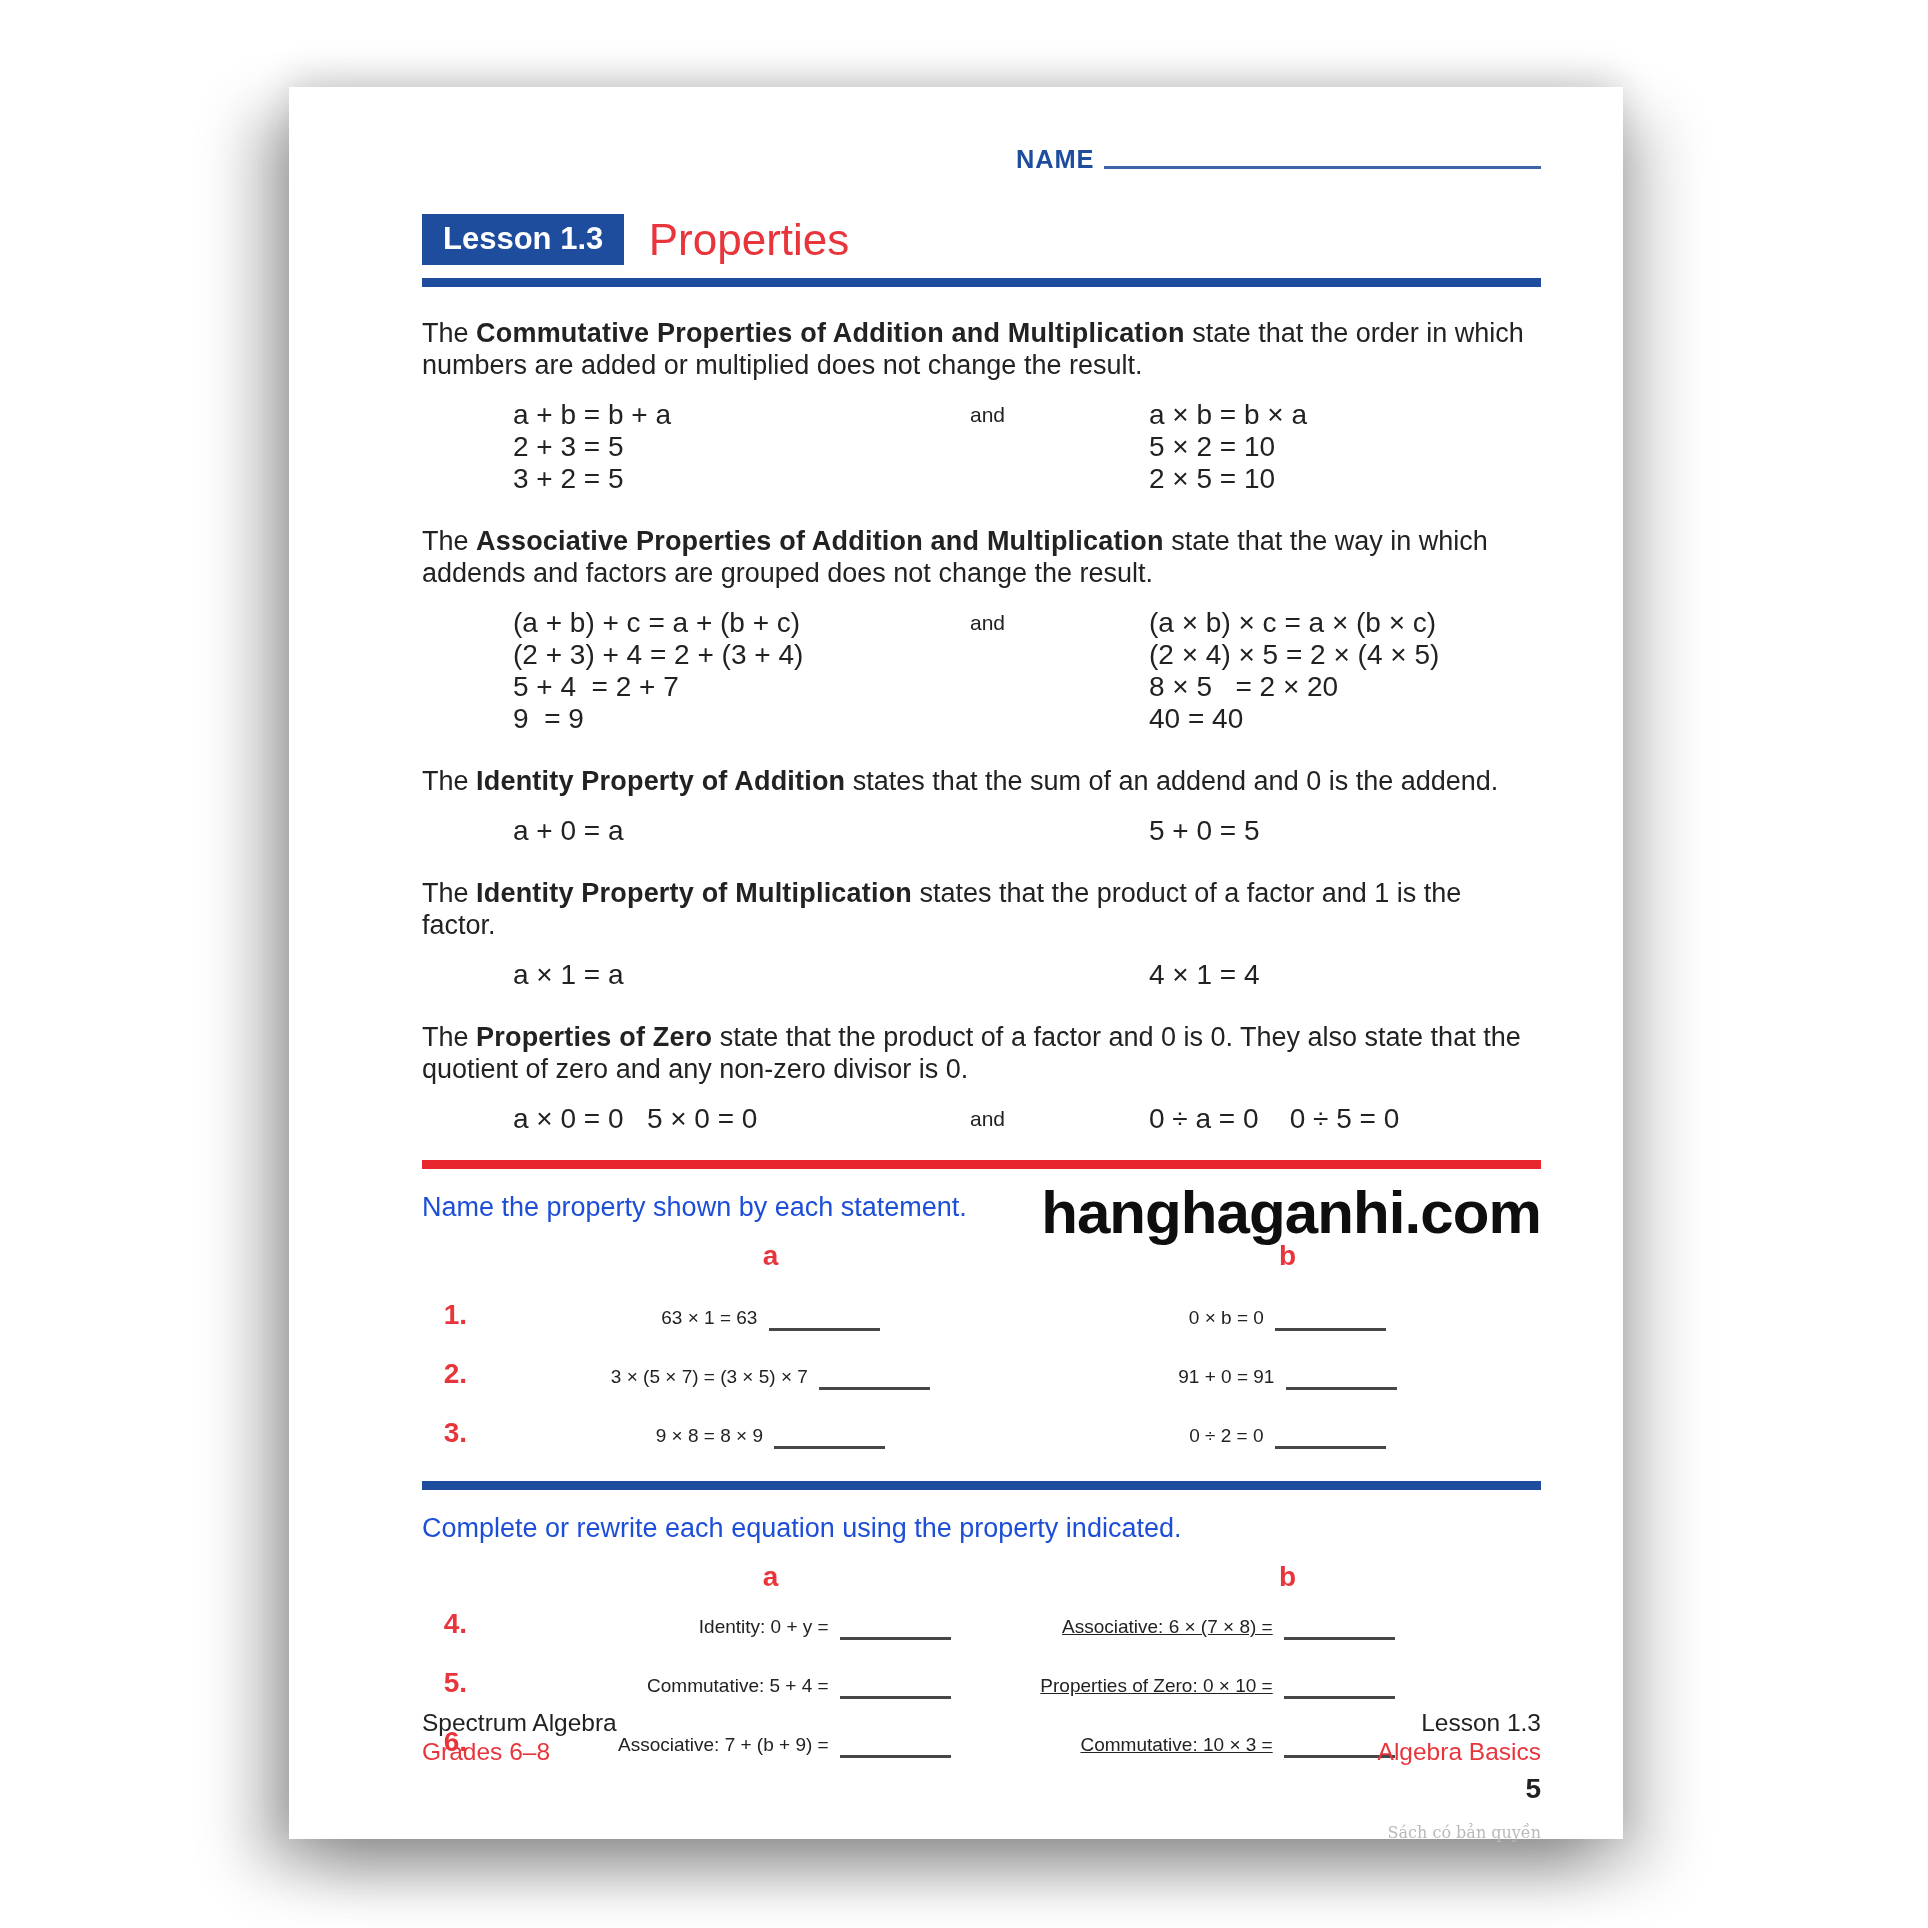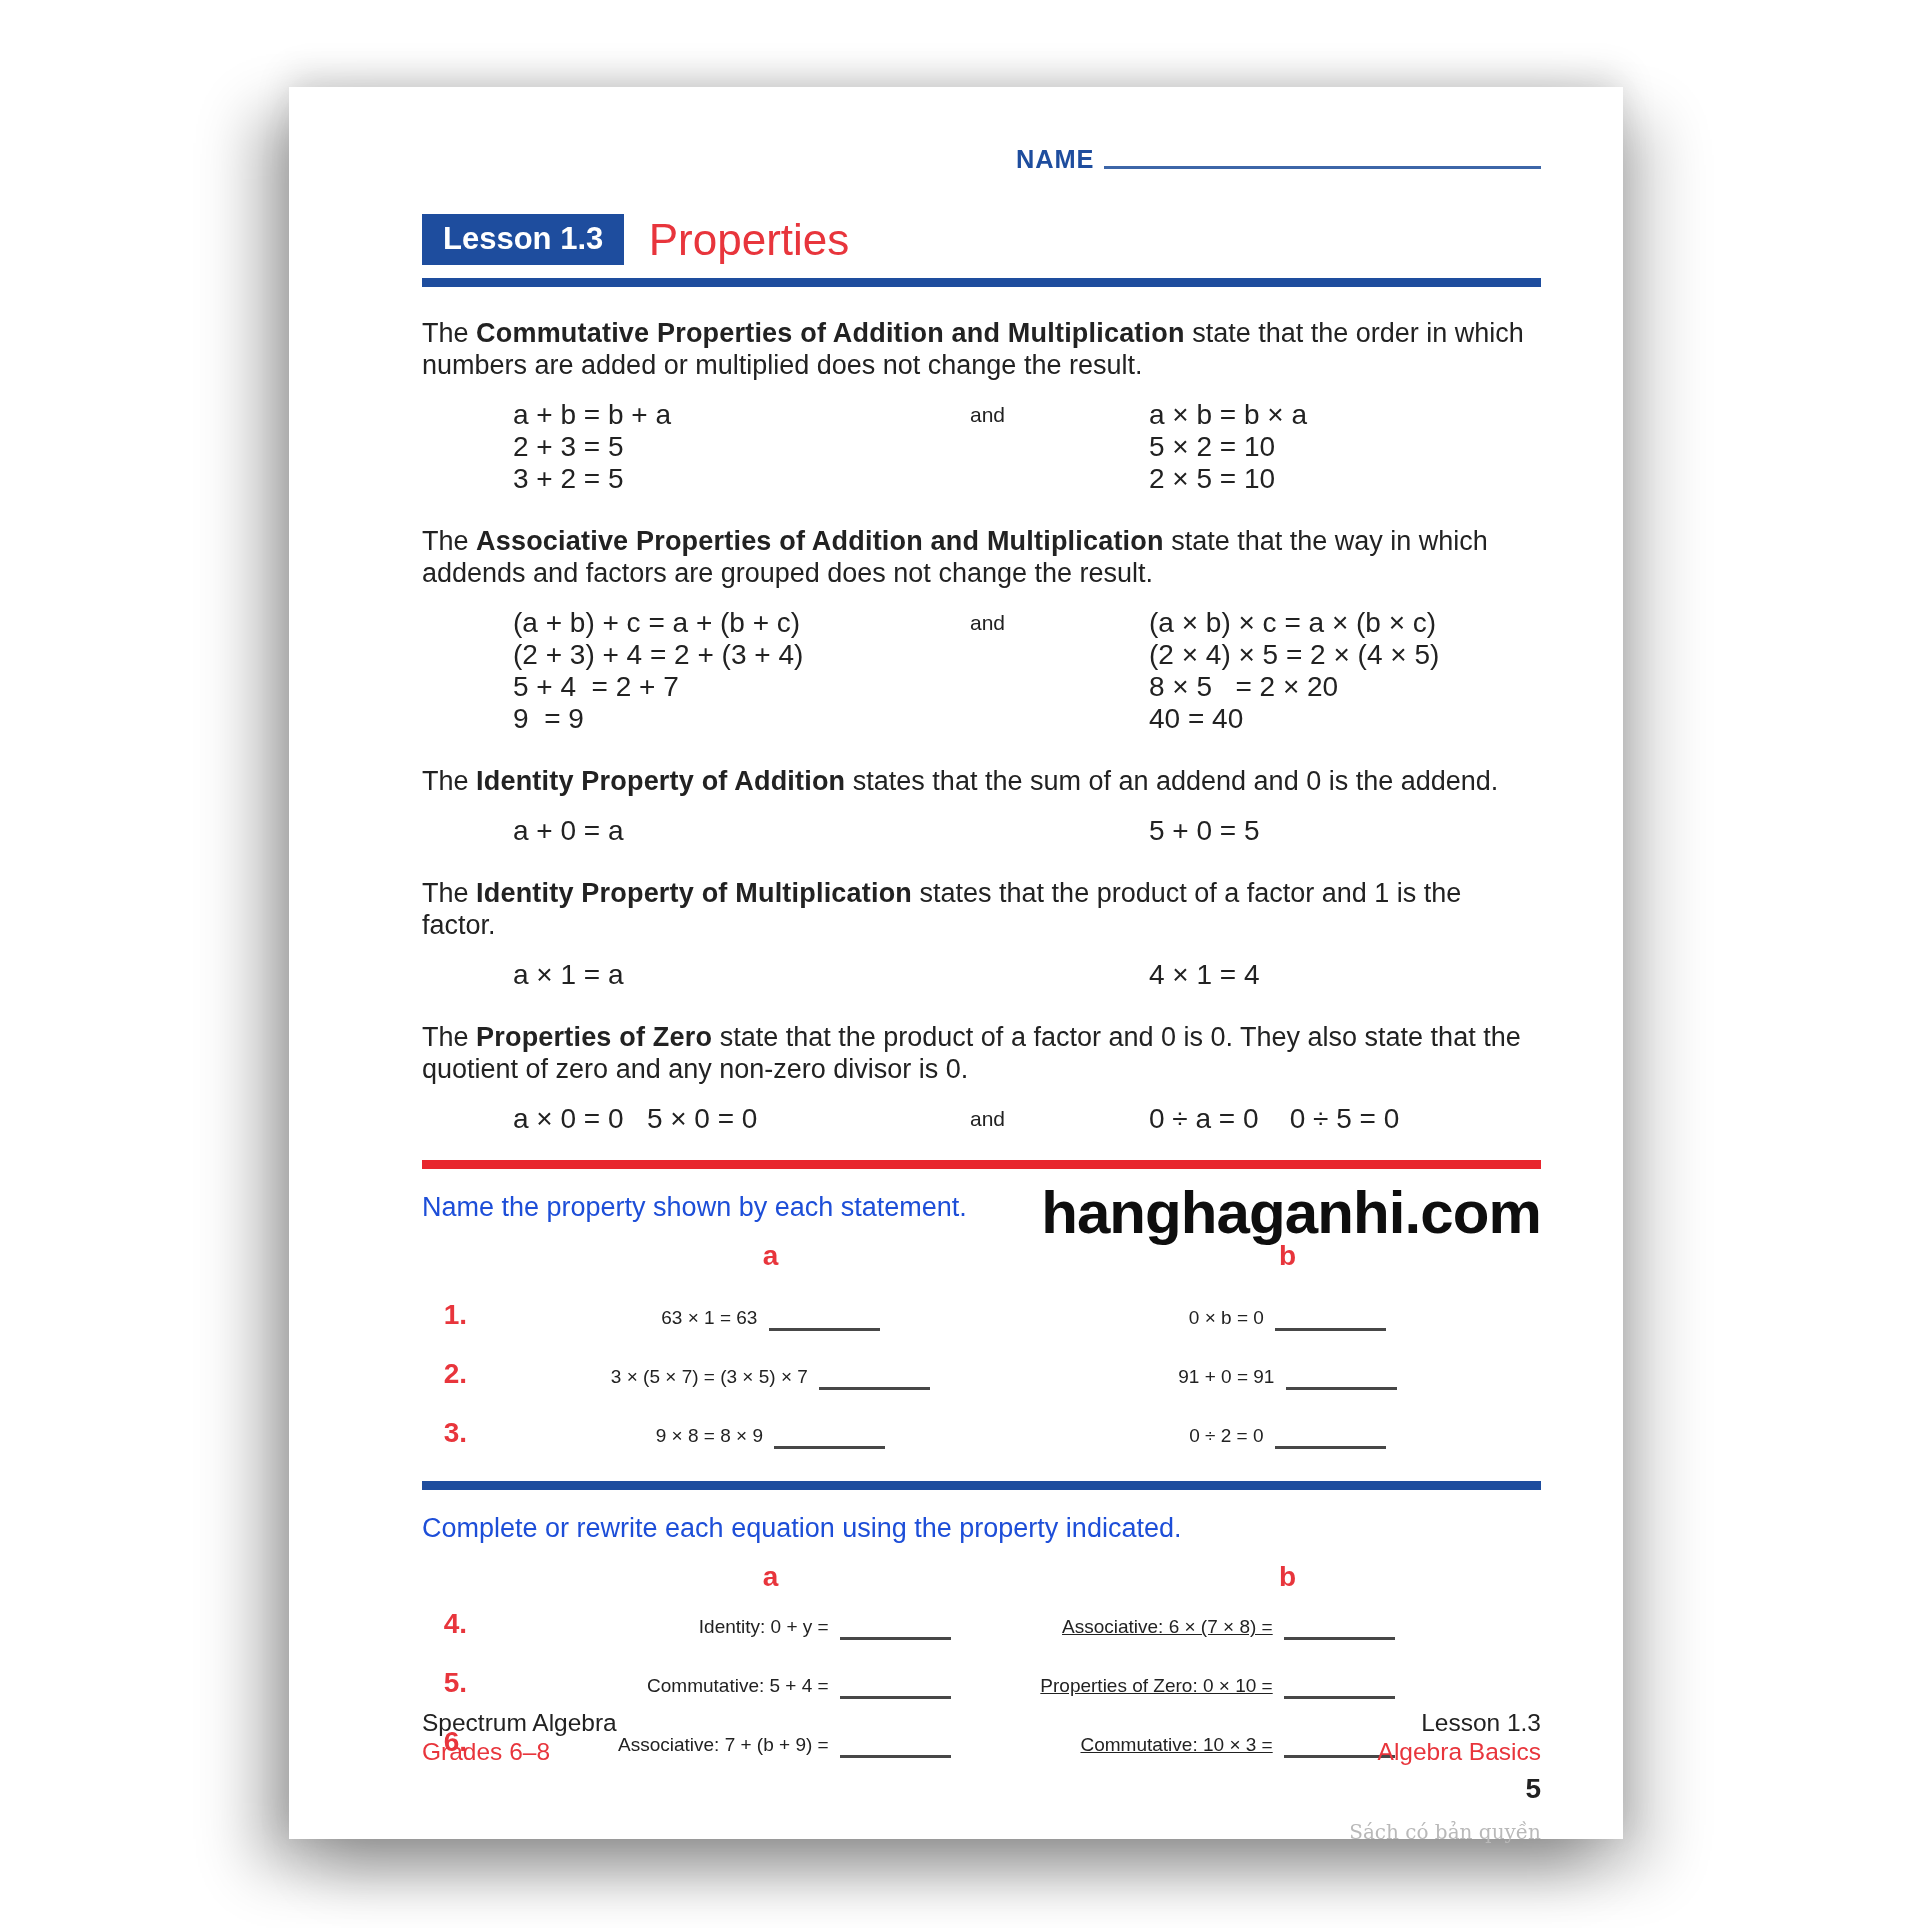--- a/index.html
+++ b/index.html
@@ -43,21 +43,21 @@
   .ex-a,.ex-b{font-size:19px;white-space:pre;text-align:center;}
   .right-al .ex-a{text-align:right;padding-right:83px;}
   .right-al .ex-b{text-align:right;padding-right:146px;text-decoration:underline;}
   .blank{display:inline-block;width:111px;border-bottom:3.8px solid #474747;margin-left:11.3px;margin-bottom:-6.6px;}
   
   .footer{position:absolute;left:133px;right:82px;top:1621px;font-size:24.5px;line-height:29px;}
   .foot-cols{display:flex;justify-content:space-between;}
   .foot-right{text-align:right;}
   .red-text{color:#e8353c;}
   .page-num{text-align:right;font-weight:bold;font-size:28px;margin-top:7.5px;}
-  .copy-note{text-align:right;color:#b9b9b9;font-size:20px;margin-top:15px;font-family:"DejaVu Serif", serif;}
+  .copy-note{text-align:right;color:#b9b9b9;font-size:16px;margin-top:15px;font-family:"DejaVu Serif", serif;}
 </style>
 </head>
 <body>
 
 <div class="sheet">
   <div class="content">
 
     <div class="name-row">
       <span class="name-label">NAME</span>
       <span class="name-line"></span>

